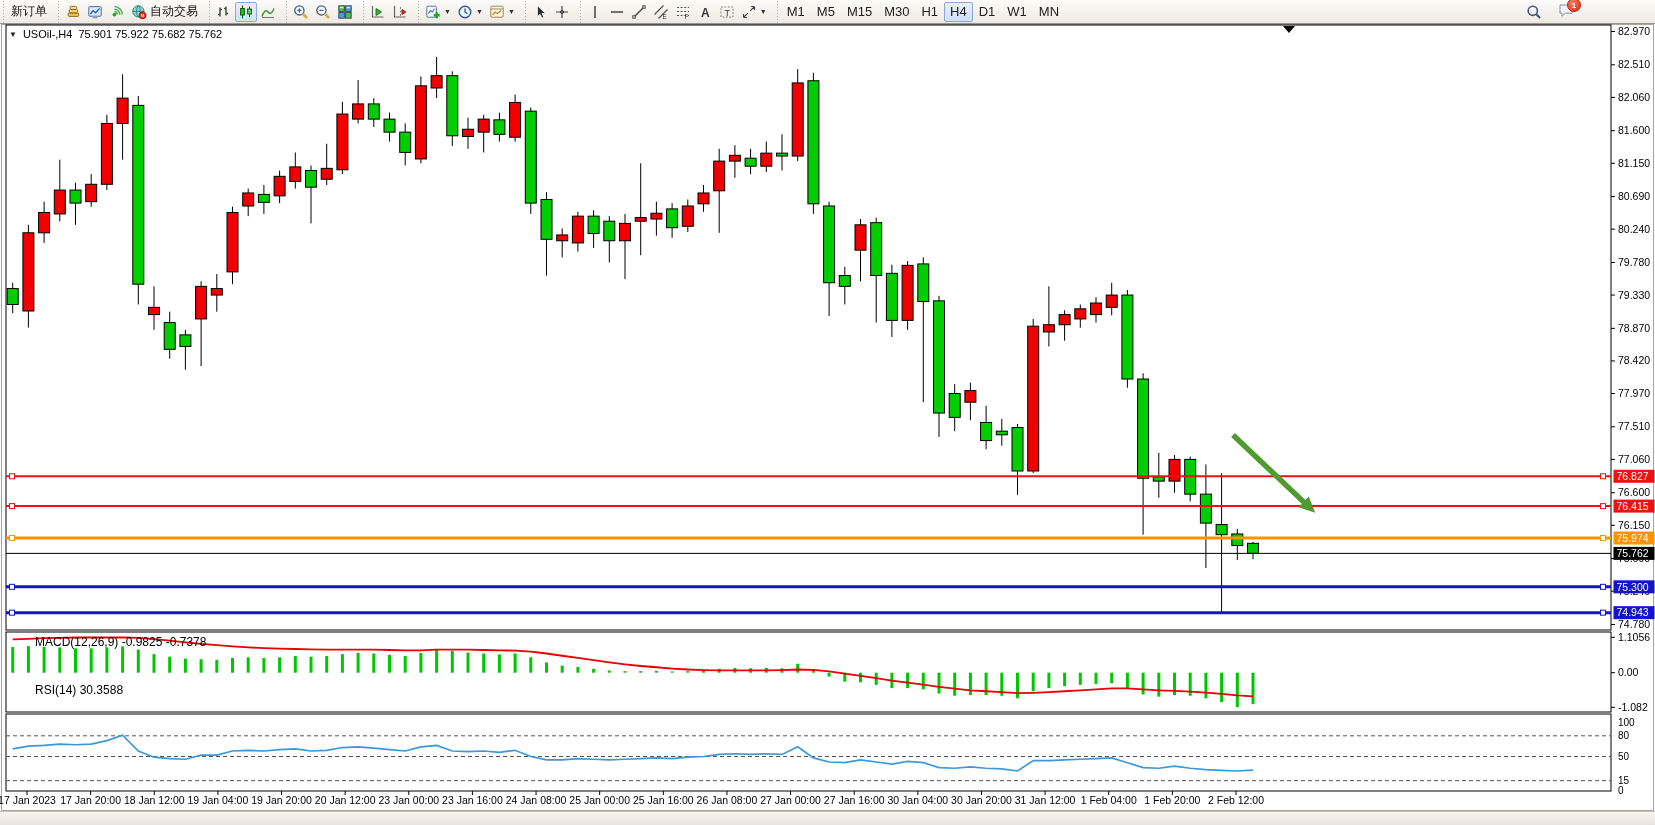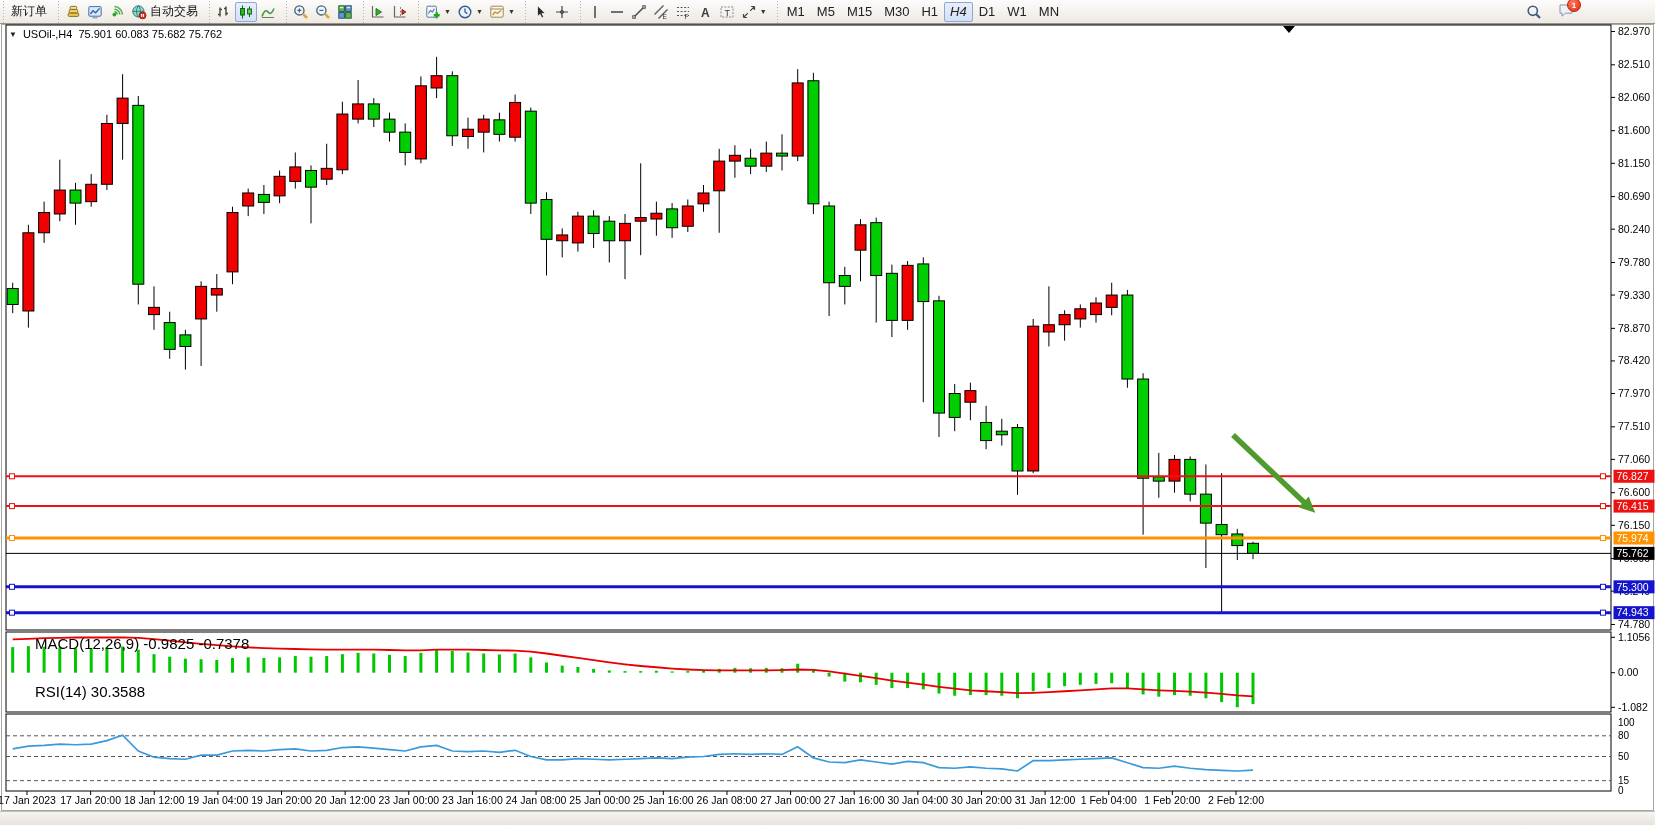--- a/index.html
+++ b/index.html
@@ -8,36 +8,36 @@
   
   .toolbar{position:absolute;top:0;left:0;width:1655px;height:23px;z-index:5;
     background:linear-gradient(#fdfcfb,#eee9e2);border-bottom:1px solid #97948f;
     display:flex;align-items:center;padding:0;}
   .tb-group{display:flex;align-items:center;height:30px;padding:0 4px 0 7px;position:relative;}
   .tb-group::before{content:"";position:absolute;left:2px;top:3px;bottom:3px;width:3px;
     background-image:radial-gradient(#b7b3ac 35%,transparent 36%);background-size:3px 3px;}
   .tb-btn{height:20px;min-width:20px;border:1px solid transparent;border-radius:2px;
     display:flex;align-items:center;justify-content:center;gap:2px;padding:0 2px;
     background:transparent;cursor:default;font-family:"Liberation Sans",sans-serif;}
-  .tb-btn.pressed{border-color:#8aa8d8;background:linear-gradient(#e7eefb,#d3e0f5);font-style:italic;}
+  .tb-btn.pressed{border-color:#8aa8d8;background:linear-gradient(#e7eefb,#d3e0f5);}
   .tb-btn .lbl{font-size:12px;color:#111;white-space:nowrap;padding:0 1px;}
   .tb-btn .caret{font-size:7px;color:#333;margin-left:1px;}
   .tf-btn{font-size:13px;color:#222;padding:0 5px;font-weight:400;}
   .tb-right{margin-left:auto;display:flex;align-items:center;gap:10px;padding-right:78px;}
   .icon16{width:16px;height:16px;display:inline-block;}
   .badge-wrap{position:relative;display:inline-block;}
   .badge{position:absolute;top:-4px;right:-7px;width:12px;height:12px;border-radius:7px;
     background:radial-gradient(circle at 35% 30%,#ff7a60,#e02a12);color:#fff;font-size:8px;
     font-weight:bold;display:flex;align-items:center;justify-content:center;border:1px solid #b51f0c;}
   
   .chart-window{position:absolute;inset:0;z-index:1;background:#fff;}
   .chart-title{position:absolute;left:9px;top:28px;font-size:11px;color:#000;z-index:3;
     display:flex;gap:6px;align-items:center;}
   .chart-title .tri{font-size:8px;color:#222;}
-  .ind-label{position:absolute;left:11px;font-size:15px;color:#000;z-index:3;padding-left:24px;}
+  .ind-label{position:absolute;left:11px;font-size:12px;color:#000;z-index:3;padding-left:24px;}
   .status-bar{position:absolute;left:0;bottom:0;width:1655px;height:13px;z-index:4;
     background:linear-gradient(#f7f5f2,#e7e3dc);border-top:1px solid #c4c0b9;}
   svg text{font-family:"Liberation Sans",sans-serif;}
 </style>
 </head>
 <body>
 
 <div class="app">
   <div class="toolbar" id="toolbar">
       <div class="tb-group">
@@ -655,20 +655,20 @@
           <text x="1236" y="804" font-size="10.5" fill="#000" text-anchor="middle">2 Feb 12:00</text>
         </g>
         <g>
           <line x1="1233" y1="435" x2="1306.547585856521" y2="504.6250479441732" stroke="#4f9b2e" stroke-width="5.5"></line>
           <polygon points="1315.2620707173949,512.8747602791339 1308.7988277789136,496.4285907944736 1298.4866873602127,507.3216968705659" fill="#4f9b2e"></polygon>
         </g>
       </svg>
     <div class="chart-title">
       <span class="tri">▼</span>
       <span>USOil-,H4</span>
-      <span>75.901 60.083 75.682 75.762</span>
+      <span>75.901 75.922 75.682 75.762</span>
     </div>
     <div class="ind-label" style="top:635px">MACD(12,26,9) -0.9825 -0.7378</div>
     <div class="ind-label" style="top:683px">RSI(14) 30.3588</div>
   </div>
 
   <div class="status-bar"></div>
 </div>
 
 </body></html>

